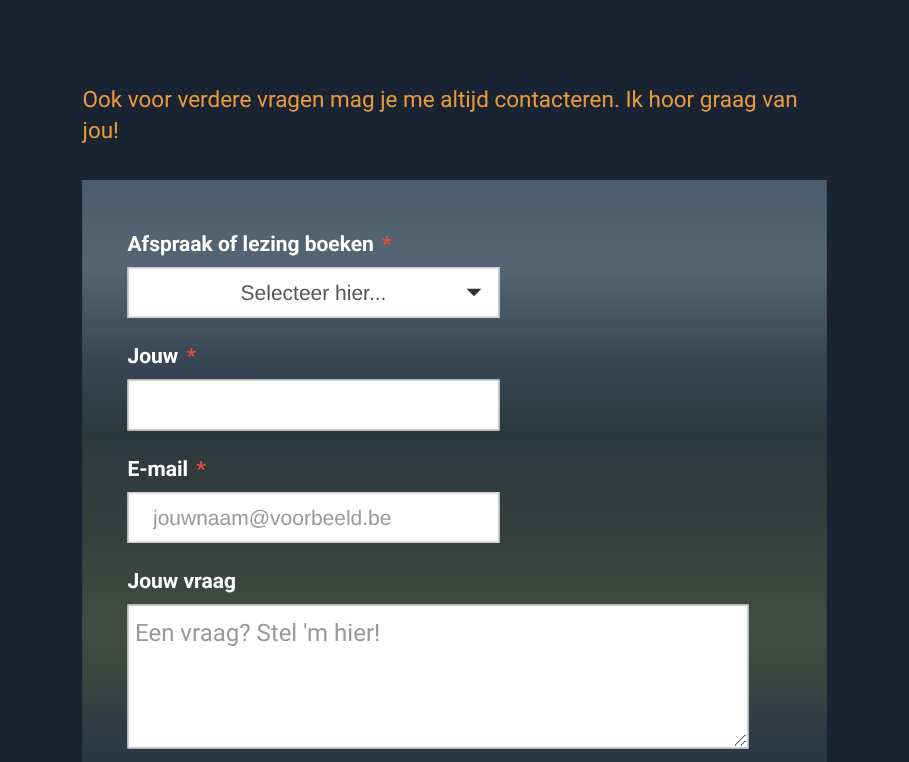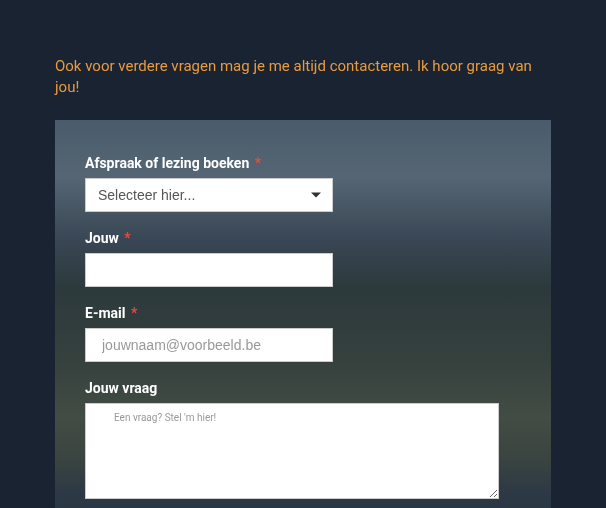--- a/index.html
+++ b/index.html
@@ -59,20 +59,21 @@
     .select-field {
       width: 100%;
       padding: 8px 12px;
       font-size: 14px;
       border: 1px solid #ccc;
       background: #ffffff;
       appearance: none;
       -webkit-appearance: none;
       color: #555;
       cursor: pointer;
+      text-align: center;
     }
     .select-arrow {
       position: absolute;
       right: 12px;
       top: 50%;
       transform: translateY(-50%);
       pointer-events: none;
       width: 0;
       height: 0;
       border-left: 5px solid transparent;
@@ -86,22 +87,22 @@
       border: 1px solid #ccc;
       background: #ffffff;
       color: #555;
     }
     .text-input::placeholder {
       color: #999;
     }
     .textarea-field {
       width: 414px;
       height: 96px;
-      padding: 8px 28px;
-      font-size: 10px;
+      padding: 8px 4px;
+      font-size: 16px;
       border: 1px solid #ccc;
       background: #ffffff;
       color: #555;
       font-family: inherit;
       resize: both;
     }
     .textarea-field::placeholder {
       color: #999;
     }
     .submit-button {

